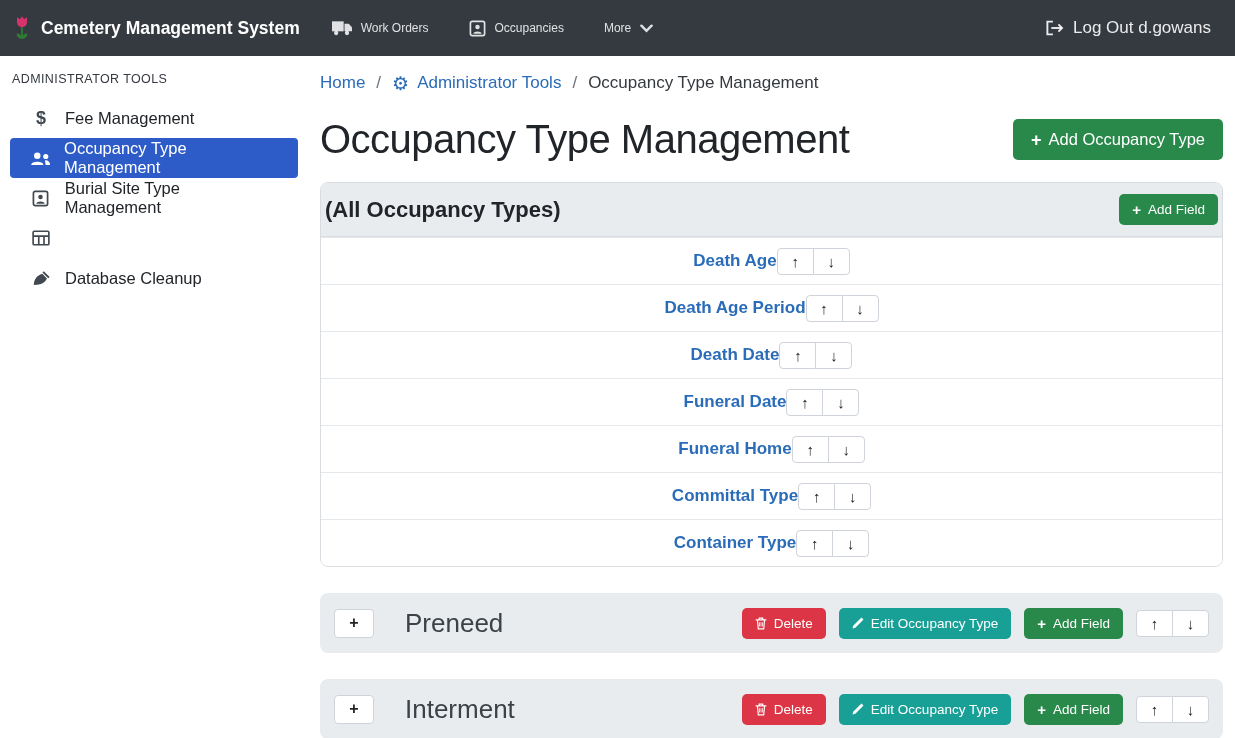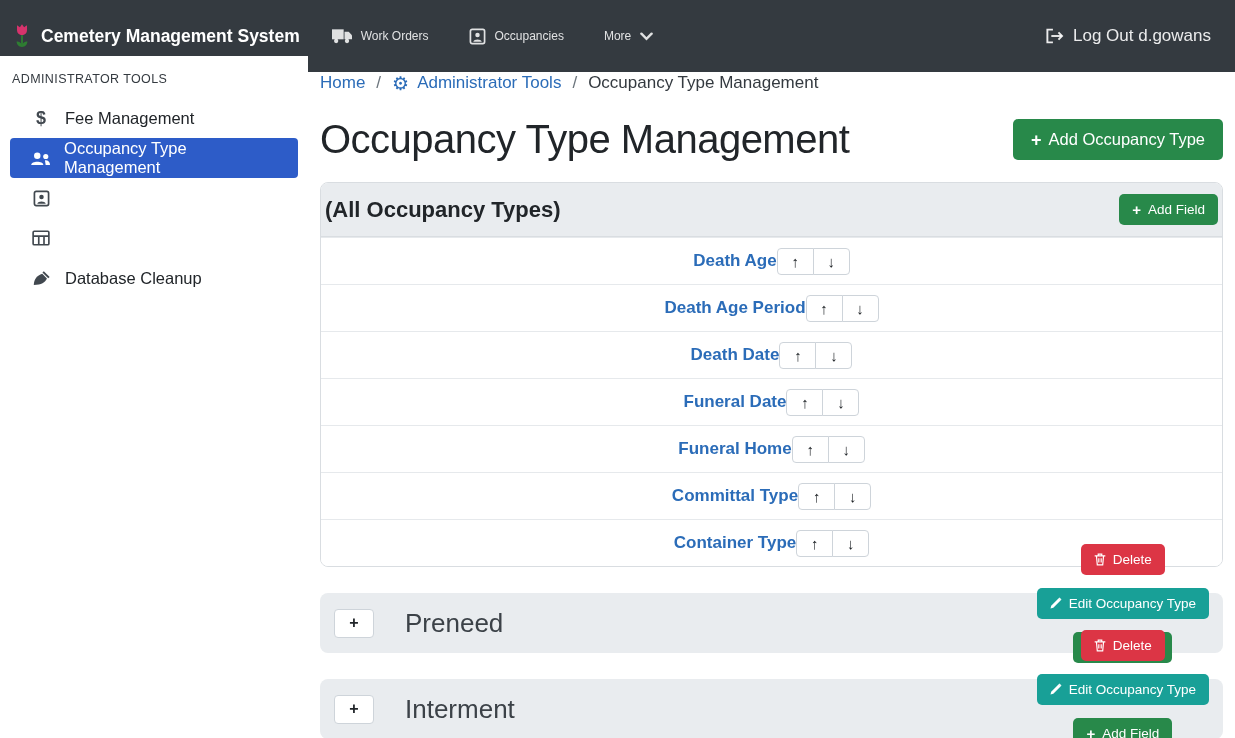--- a/index.html
+++ b/index.html
@@ -6,21 +6,21 @@
   html,body { width:1235px; height:738px; overflow:hidden; }
   body {
     font-family: "Liberation Sans", sans-serif;
     background:#fff; color:#212529; position:relative;
   }
   button { font-family: inherit; cursor:pointer; border:none; background:none; }
   a { text-decoration:none; cursor:pointer; }
 
   
   .navbar {
-    height:72px; background:#343a40; display:flex; align-items:center;
+    height:56px; background:#343a40; display:flex; align-items:center;
     padding:0 24px 0 12px; color:rgba(255,255,255,.85);
   }
   .brand { display:flex; align-items:center; gap:9px; color:#fff; font-weight:700; font-size:17.5px; margin-right:32px; }
   .nav-item { display:flex; align-items:center; gap:9px; font-size:12px; margin-right:40px; color:rgba(255,255,255,.85); }
   .nav-item svg, .logout svg { flex:0 0 auto; }
   .nav-spacer { flex:1; }
   .logout { display:flex; align-items:center; gap:9px; font-size:17px; color:rgba(255,255,255,.9); }
 
   
   .sidebar { position:absolute; top:56px; left:0; width:308px; bottom:0; background:#fff; }
@@ -80,21 +80,21 @@
   
   .section-bar {
     margin-top:26px; background:#e9ecef; border-radius:8px; height:60px;
     display:flex; align-items:center; padding:0 14px; gap:12px;
   }
   .expand-btn {
     width:40px; height:29px; background:#fff; border:1px solid #ced4da; border-radius:4px;
     font-size:16px; font-weight:700; color:#212529; display:flex; align-items:center; justify-content:center;
   }
   .section-name { font-size:26px; color:#3c4248; margin-left:19px; font-weight:400; }
-  .section-actions { margin-left:auto; display:flex; align-items:center; gap:13px;flex-direction:column; }
+  .section-actions { margin-left:auto; display:flex; align-items:center; gap:13px; }
 
   .i-svg { display:inline-flex; }
 </style>
 </head>
 <body>
 
 <div class="navbar">
   <div class="brand">
     <span class="i-svg">
       <svg width="20" height="28" viewBox="0 0 24 30">
@@ -173,20 +173,21 @@
   </div>
 
   <div class="side-item">
     <span class="s-icon">
       <svg width="17" height="17" viewBox="0 0 24 24">
         <rect x="2" y="2" width="20" height="20" rx="2.5" fill="none" stroke="currentColor" stroke-width="2.4"></rect>
         <circle cx="12" cy="10" r="3.2" fill="currentColor"></circle>
         <path d="M6 19.5c1.2-4.2 10.8-4.2 12 0Z" fill="currentColor"></path>
       </svg>
     </span>
+    <span>Burial Site Type Management</span>
   </div>
 
   <div class="side-item">
     <span class="s-icon">
       <svg width="18" height="16" viewBox="0 0 24 21" fill="none" stroke="currentColor" stroke-width="2.2">
         <rect x="1.5" y="1.5" width="21" height="18" rx="1.5"></rect>
         <path d="M1.5 8h21M9 8v11.5M16 8v11.5"></path>
       </svg>
     </span>
   </div>

